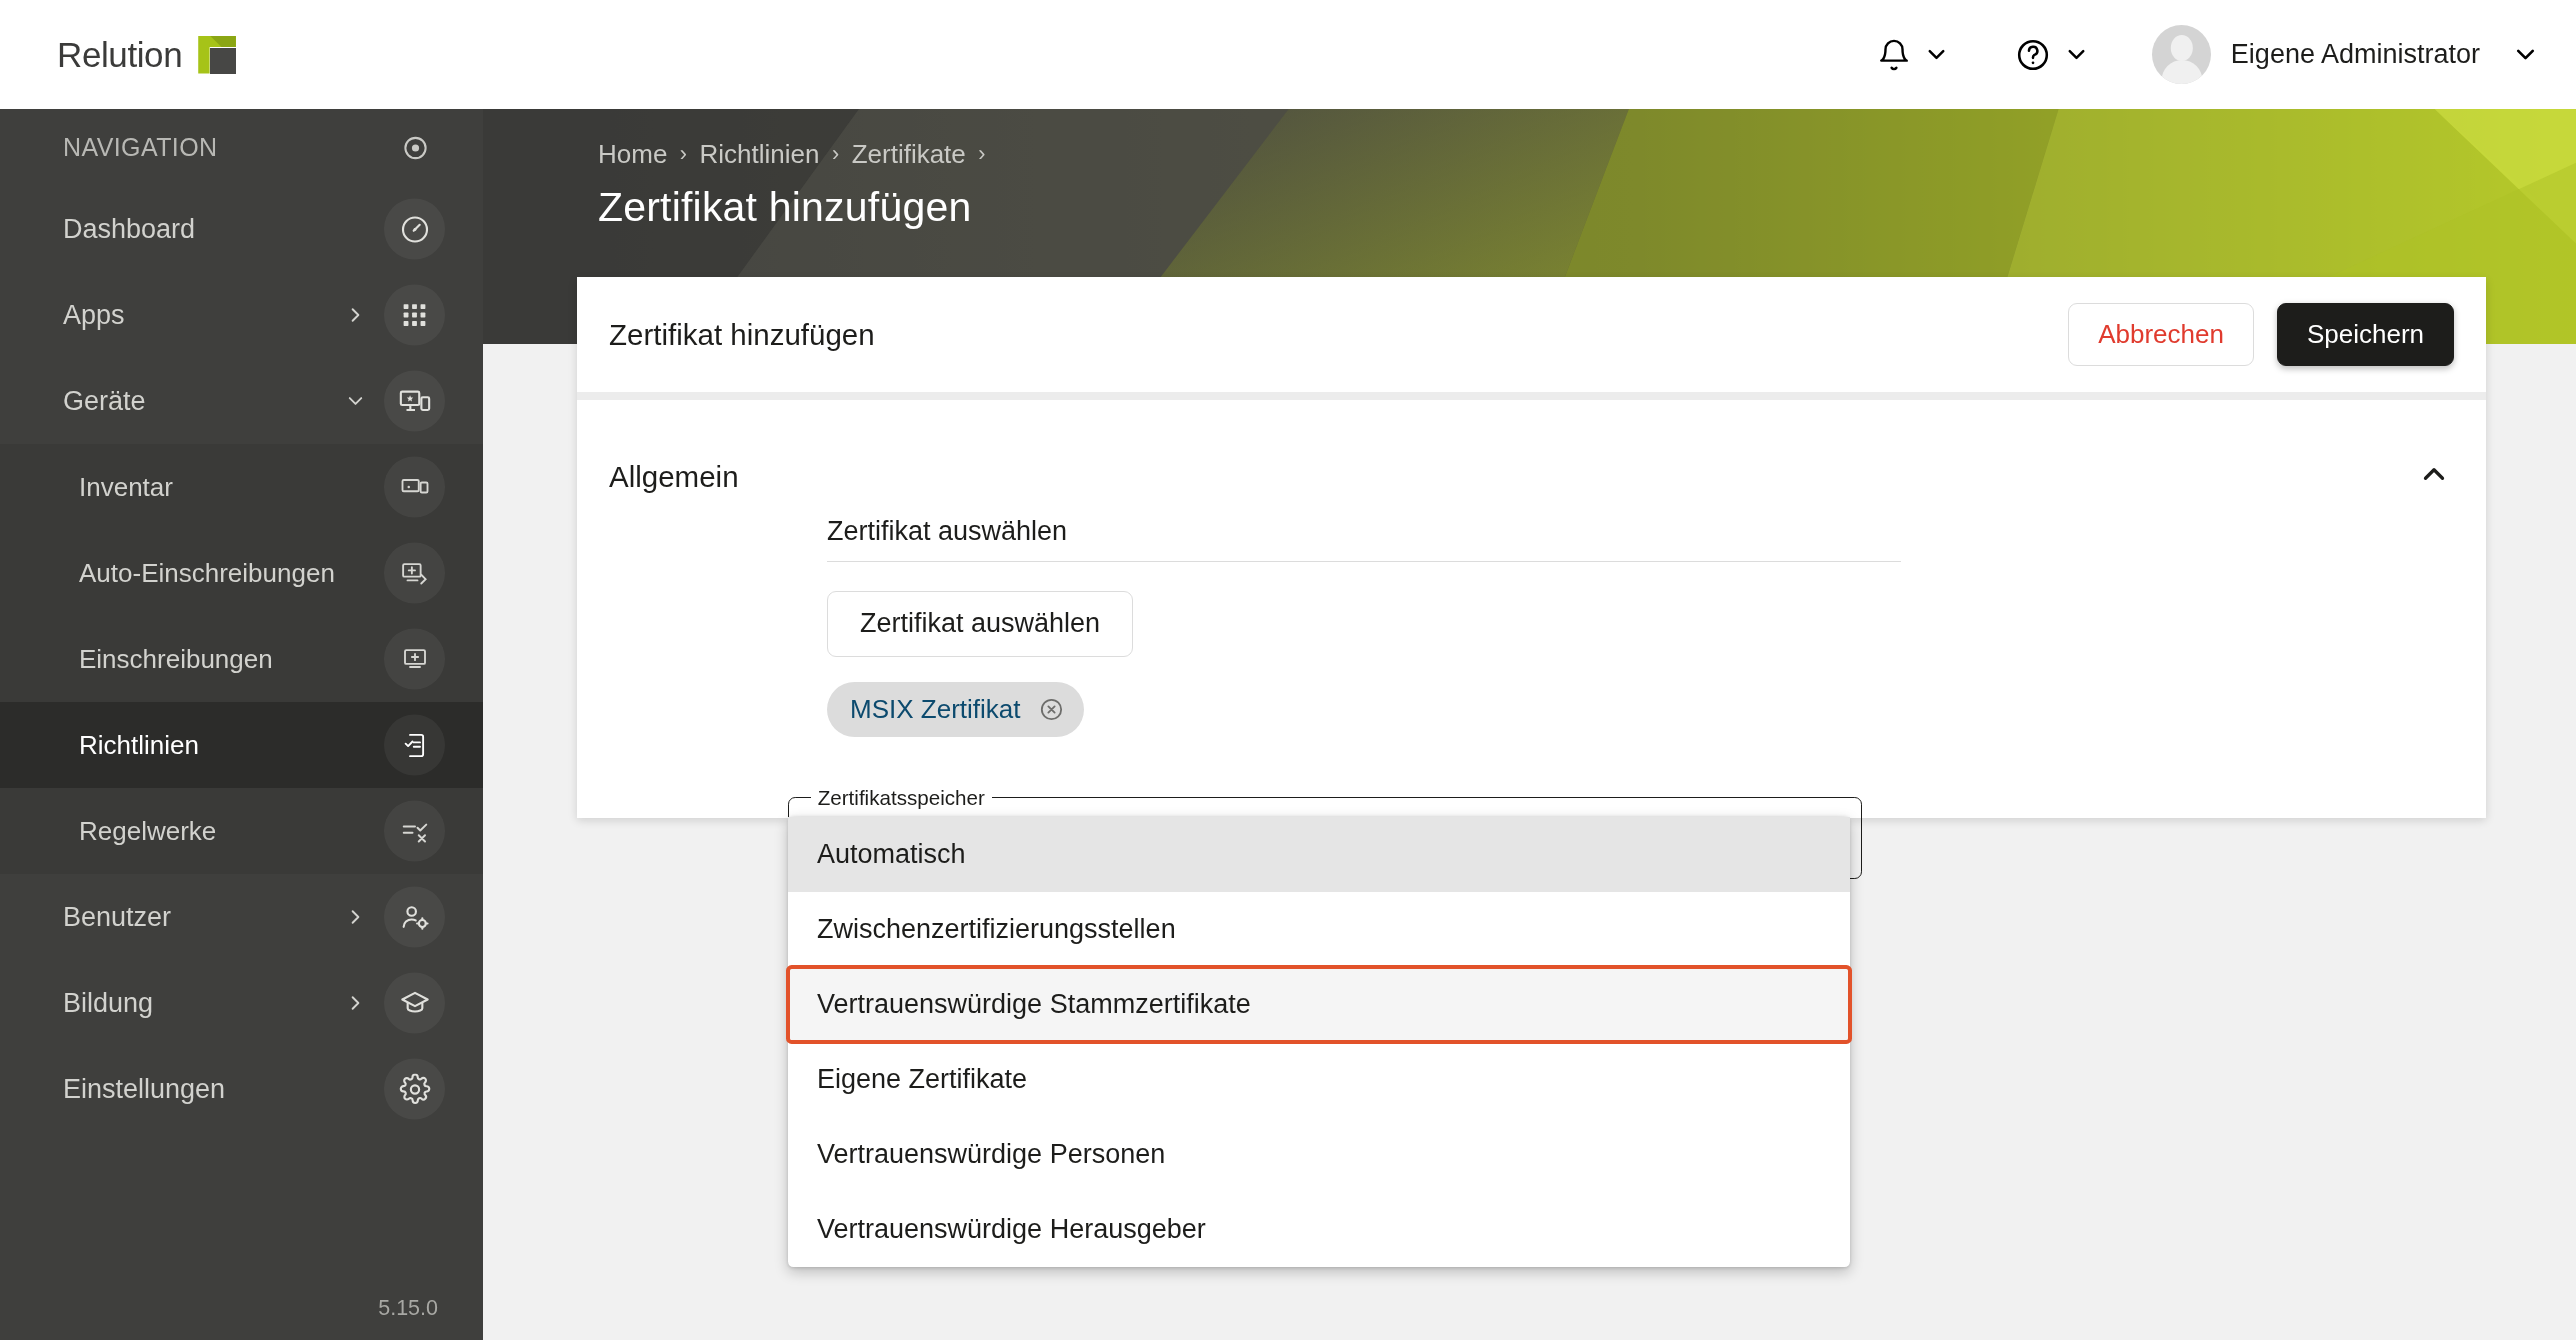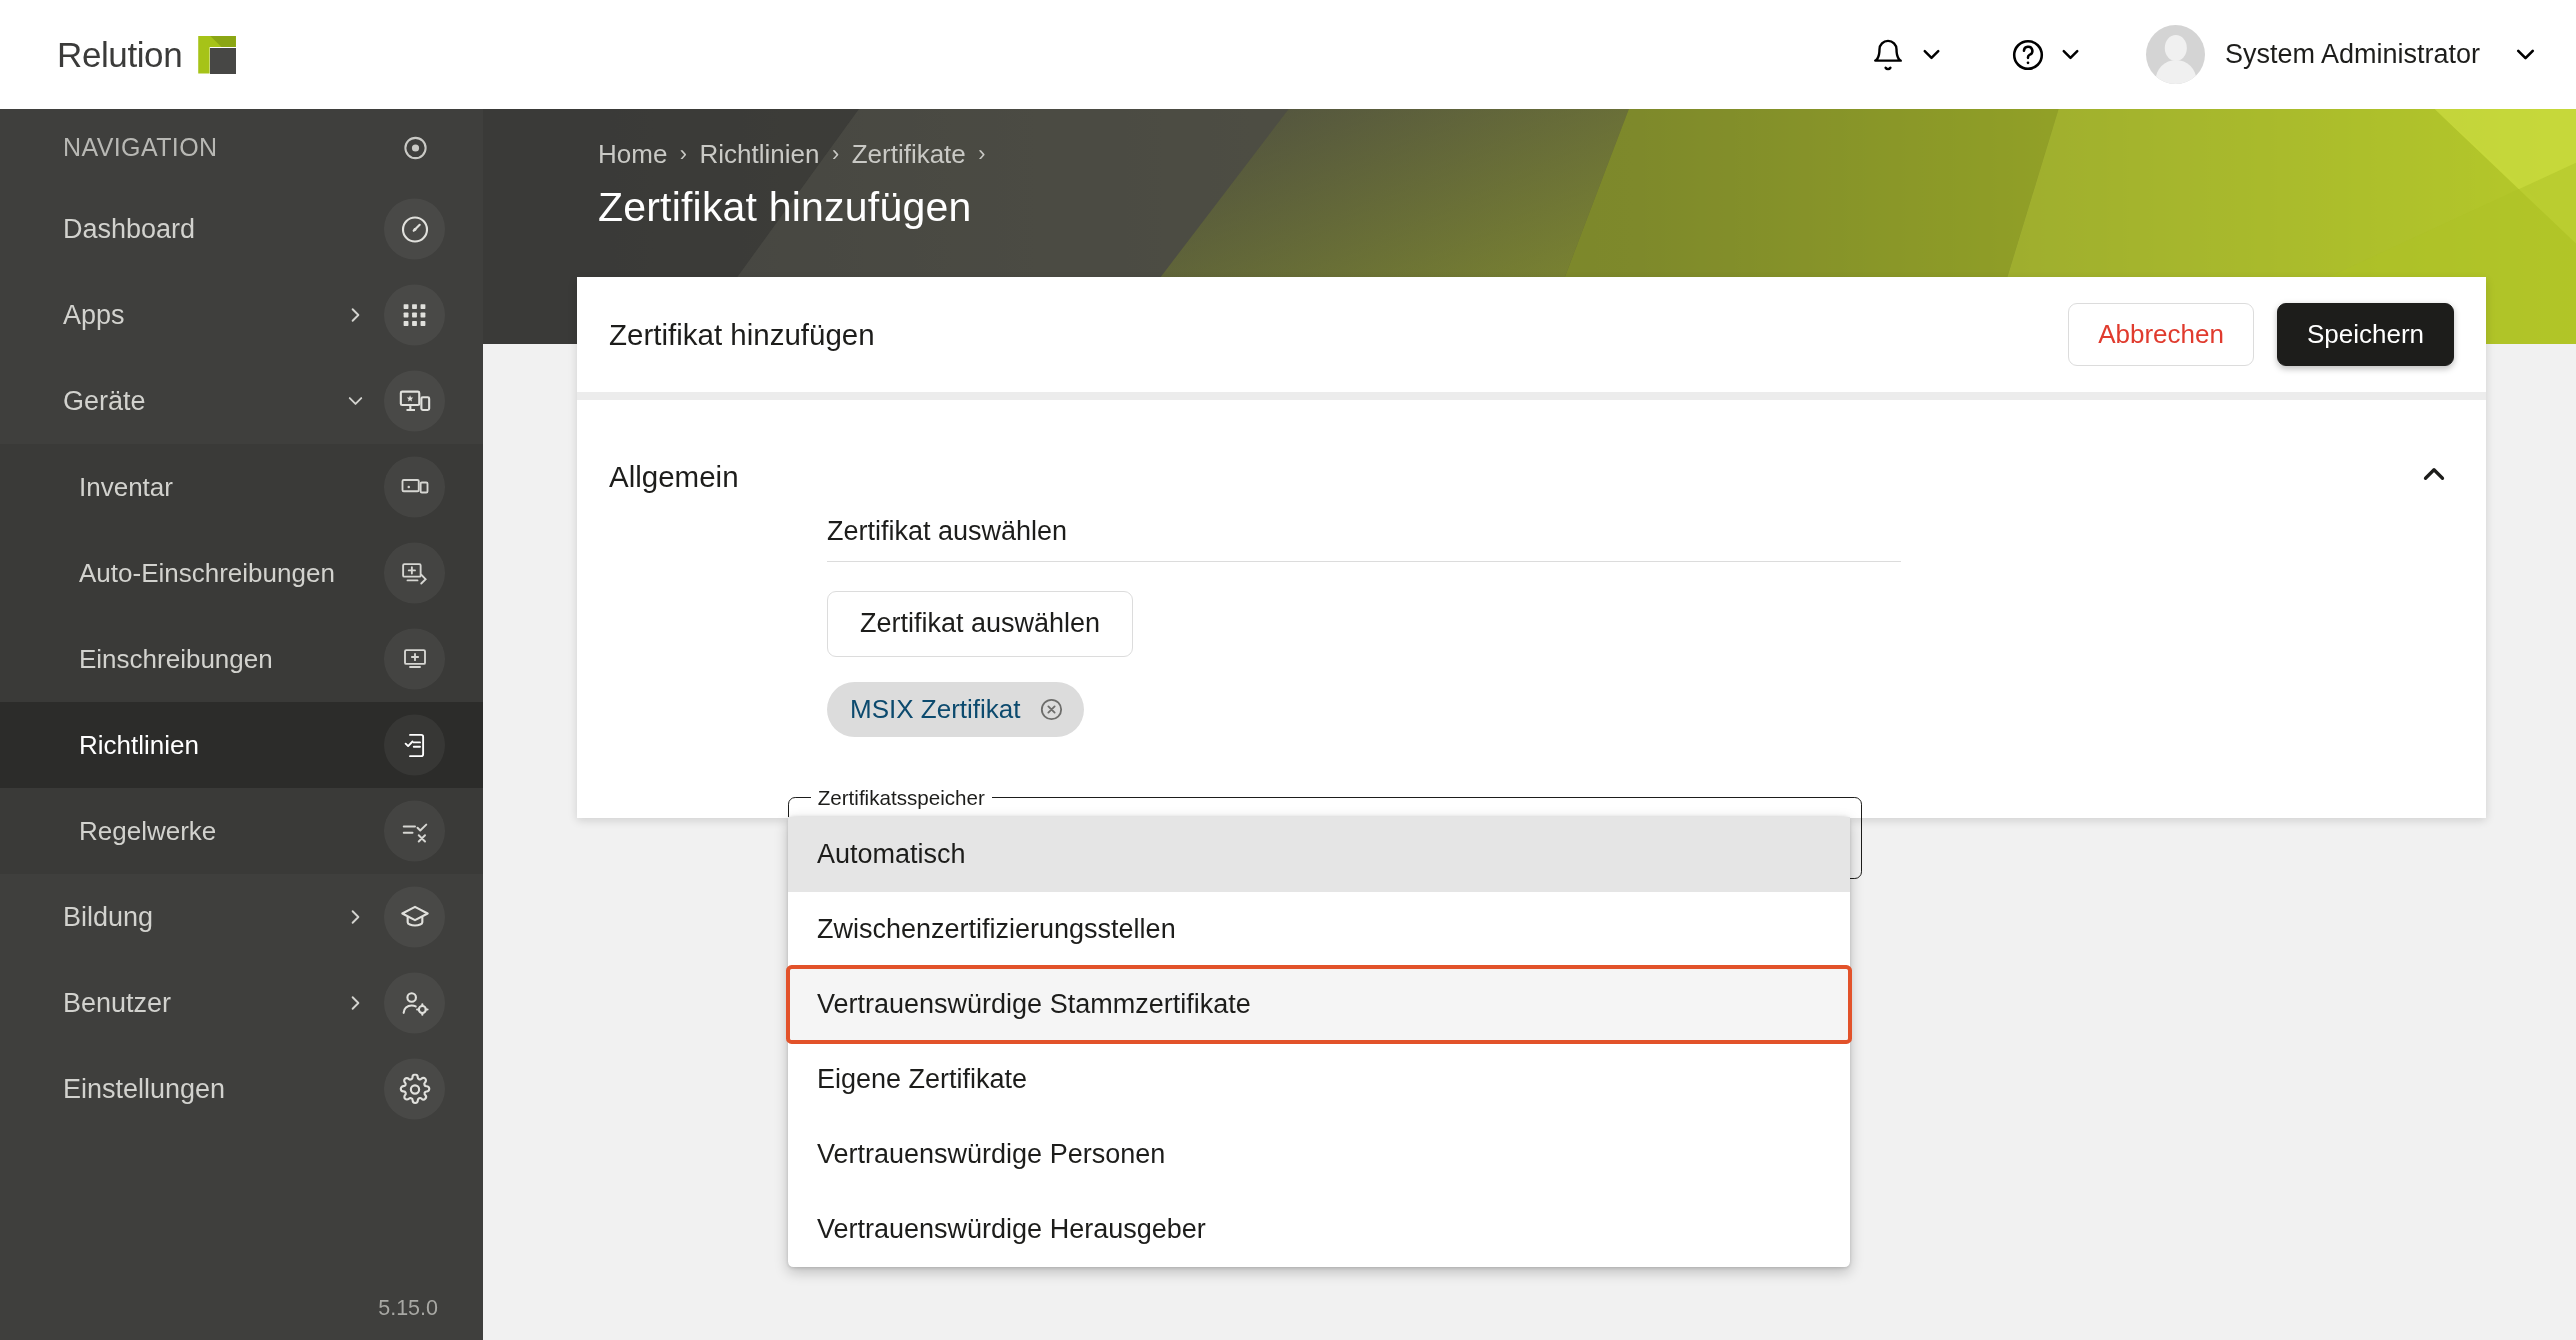--- a/index.html
+++ b/index.html
@@ -244,21 +244,21 @@
               <polyline points="6 9 12 15 18 9"></polyline>
             </svg>
         </div>
       </div>
       <div class="gap-lg"></div>
       <div class="tb-group">
         <div class="avatar">
           <div class="head"></div>
             <div class="body"></div>
         </div>
-        <div class="username">System Administrator</div>
+        <div class="username">Eigene Administrator</div>
         <div class="chev" style="margin-left:30px">
           <svg width="29" height="29" viewBox="0 0 24 24" fill="none" stroke="#000" stroke-width="2.2" stroke-linecap="round" stroke-linejoin="round">
               <polyline points="6 9 12 15 18 9"></polyline>
             </svg>
         </div>
       </div>
     </div>
   </div>
 
   <div class="hero">
@@ -407,47 +407,47 @@
           <svg width="30" height="30" viewBox="0 0 24 24" fill="none" stroke="#d6d6d2" stroke-width="1.6" stroke-linecap="round" stroke-linejoin="round">
               <path d="M3 8h9M3 13h7"></path>
               <polyline points="14 9 16.2 11.2 21 6.5"></polyline>
               <path d="M15 15l5 5M20 15l-5 5"></path>
             </svg>
         </span>
       </div>
     </div>
 
     <div class="nav-item">
-      <span class="label">Bildung</span>
-      <span class="nav-arrow">
-        <svg width="23" height="23" viewBox="0 0 24 24" fill="none" stroke="#d2d2ce" stroke-width="2" stroke-linecap="round" stroke-linejoin="round">
-            <polyline points="9 6 15 12 9 18"></polyline>
-          </svg>
-      </span>
-      <span class="nav-icon">
-        <svg width="32" height="32" viewBox="0 0 24 24" fill="none" stroke="#e0e0dc" stroke-width="1.6" stroke-linejoin="round">
-            <path d="M12 4 2.5 9 12 14l9.5-5z"></path>
-            <path d="M6.5 11.2v4.3c0 1.4 2.5 2.5 5.5 2.5s5.5-1.1 5.5-2.5v-4.3"></path>
-          </svg>
-      </span>
-    </div>
-
-    <div class="nav-item">
       <span class="label">Benutzer</span>
       <span class="nav-arrow">
         <svg width="23" height="23" viewBox="0 0 24 24" fill="none" stroke="#d2d2ce" stroke-width="2" stroke-linecap="round" stroke-linejoin="round">
             <polyline points="9 6 15 12 9 18"></polyline>
           </svg>
       </span>
       <span class="nav-icon">
         <svg width="32" height="32" viewBox="0 0 24 24" fill="none" stroke="#e0e0dc" stroke-width="1.6" stroke-linecap="round">
             <circle cx="9.5" cy="7.5" r="3.2"></circle>
             <path d="M3.5 19c0-3.3 2.7-5.5 6-5.5 1.1 0 2.1.2 3 .7"></path>
             <circle cx="17.5" cy="16.5" r="2.6"></circle>
             <path d="M17.5 12.6v1.3M17.5 19.1v1.3M21.4 16.5h-1.3M14.9 16.5h-1.3"></path>
+          </svg>
+      </span>
+    </div>
+
+    <div class="nav-item">
+      <span class="label">Bildung</span>
+      <span class="nav-arrow">
+        <svg width="23" height="23" viewBox="0 0 24 24" fill="none" stroke="#d2d2ce" stroke-width="2" stroke-linecap="round" stroke-linejoin="round">
+            <polyline points="9 6 15 12 9 18"></polyline>
+          </svg>
+      </span>
+      <span class="nav-icon">
+        <svg width="32" height="32" viewBox="0 0 24 24" fill="none" stroke="#e0e0dc" stroke-width="1.6" stroke-linejoin="round">
+            <path d="M12 4 2.5 9 12 14l9.5-5z"></path>
+            <path d="M6.5 11.2v4.3c0 1.4 2.5 2.5 5.5 2.5s5.5-1.1 5.5-2.5v-4.3"></path>
           </svg>
       </span>
     </div>
 
     <div class="nav-item">
       <span class="label">Einstellungen</span>
       <span class="nav-icon">
         <svg width="32" height="32" viewBox="0 0 24 24" fill="none" stroke="#e0e0dc" stroke-width="1.6" stroke-linecap="round" stroke-linejoin="round">
             <circle cx="12" cy="12" r="3.1"></circle>
             <path d="M19.3 14.3a1.6 1.6 0 0 0 .32 1.77l.06.06a1.95 1.95 0 1 1-2.76 2.76l-.06-.06a1.6 1.6 0 0 0-1.77-.32 1.6 1.6 0 0 0-.97 1.47v.17a1.95 1.95 0 1 1-3.9 0v-.09a1.6 1.6 0 0 0-1.05-1.47 1.6 1.6 0 0 0-1.77.32l-.06.06a1.95 1.95 0 1 1-2.76-2.76l.06-.06a1.6 1.6 0 0 0 .32-1.77 1.6 1.6 0 0 0-1.47-.97H3.3a1.95 1.95 0 1 1 0-3.9h.09A1.6 1.6 0 0 0 4.86 8.6a1.6 1.6 0 0 0-.32-1.77l-.06-.06A1.95 1.95 0 1 1 7.24 4l.06.06a1.6 1.6 0 0 0 1.77.32h.08a1.6 1.6 0 0 0 .97-1.47V2.7a1.95 1.95 0 0 1 3.9 0v.09a1.6 1.6 0 0 0 .97 1.47 1.6 1.6 0 0 0 1.77-.32l.06-.06A1.95 1.95 0 1 1 19.5 6.7l-.06.06a1.6 1.6 0 0 0-.32 1.77v.08a1.6 1.6 0 0 0 1.47.97h.17a1.95 1.95 0 1 1 0 3.9h-.09a1.6 1.6 0 0 0-1.47.97z"></path>

